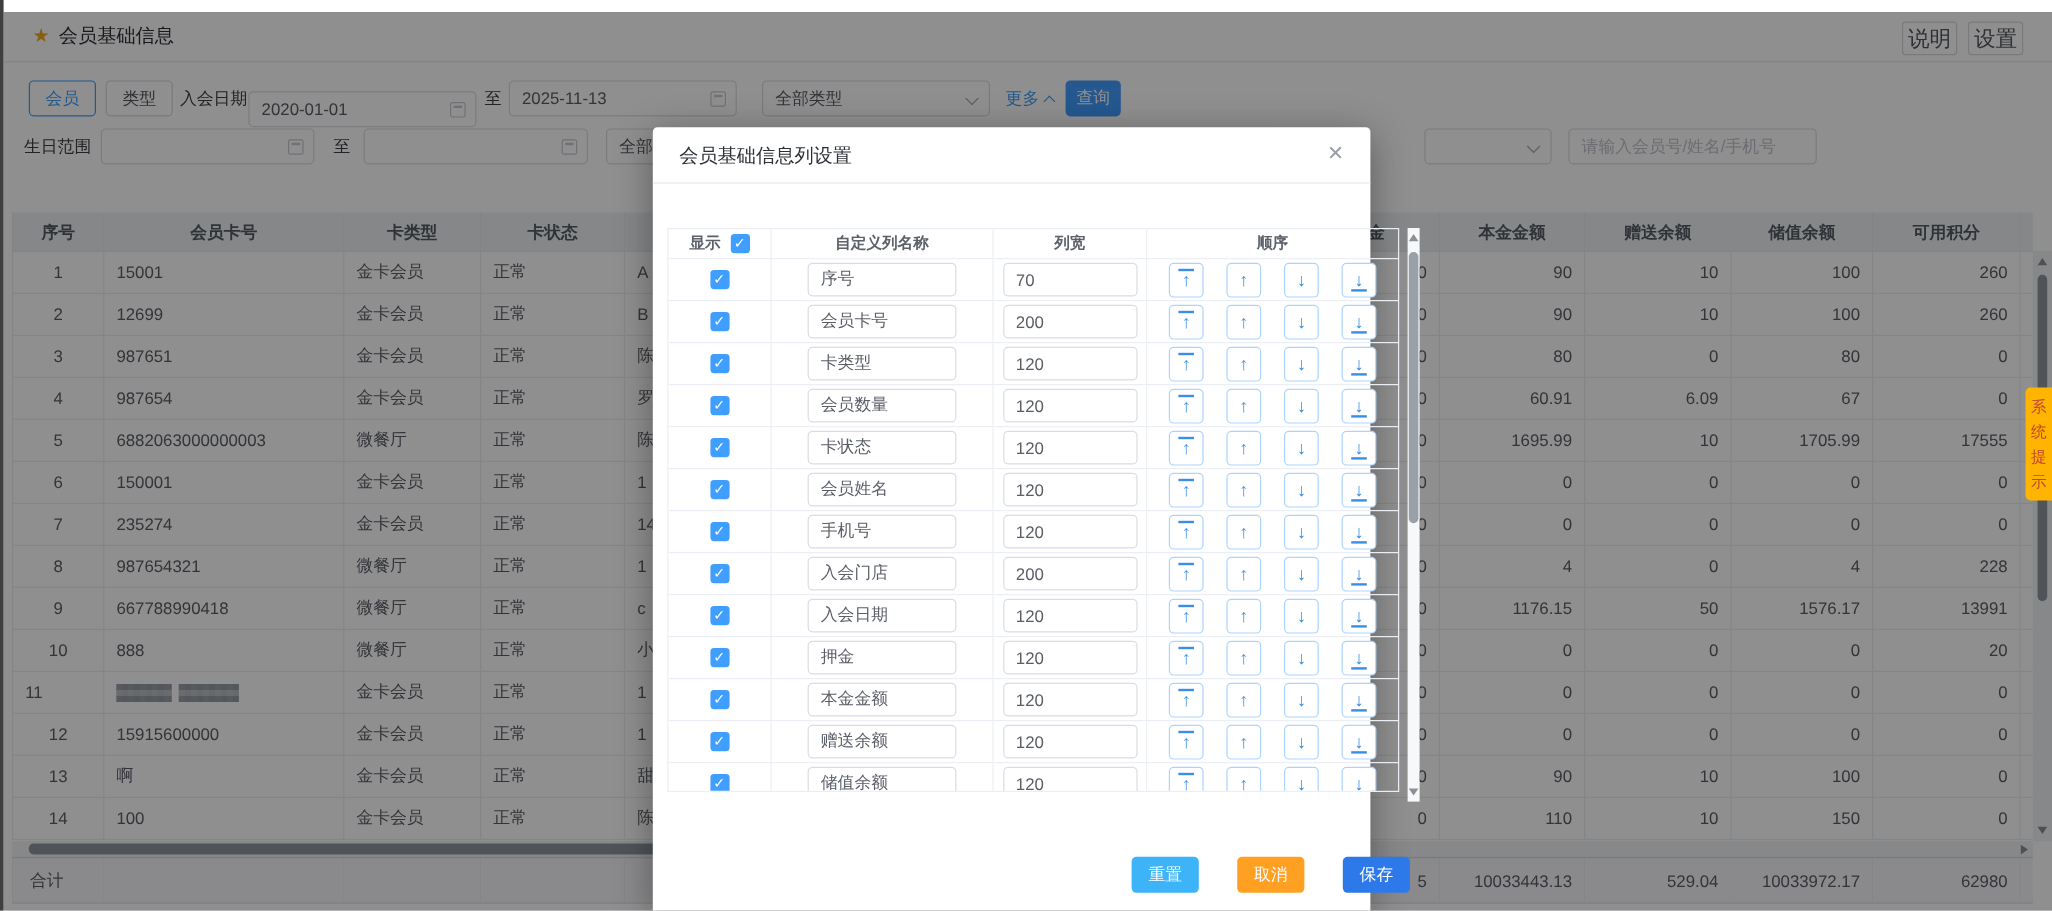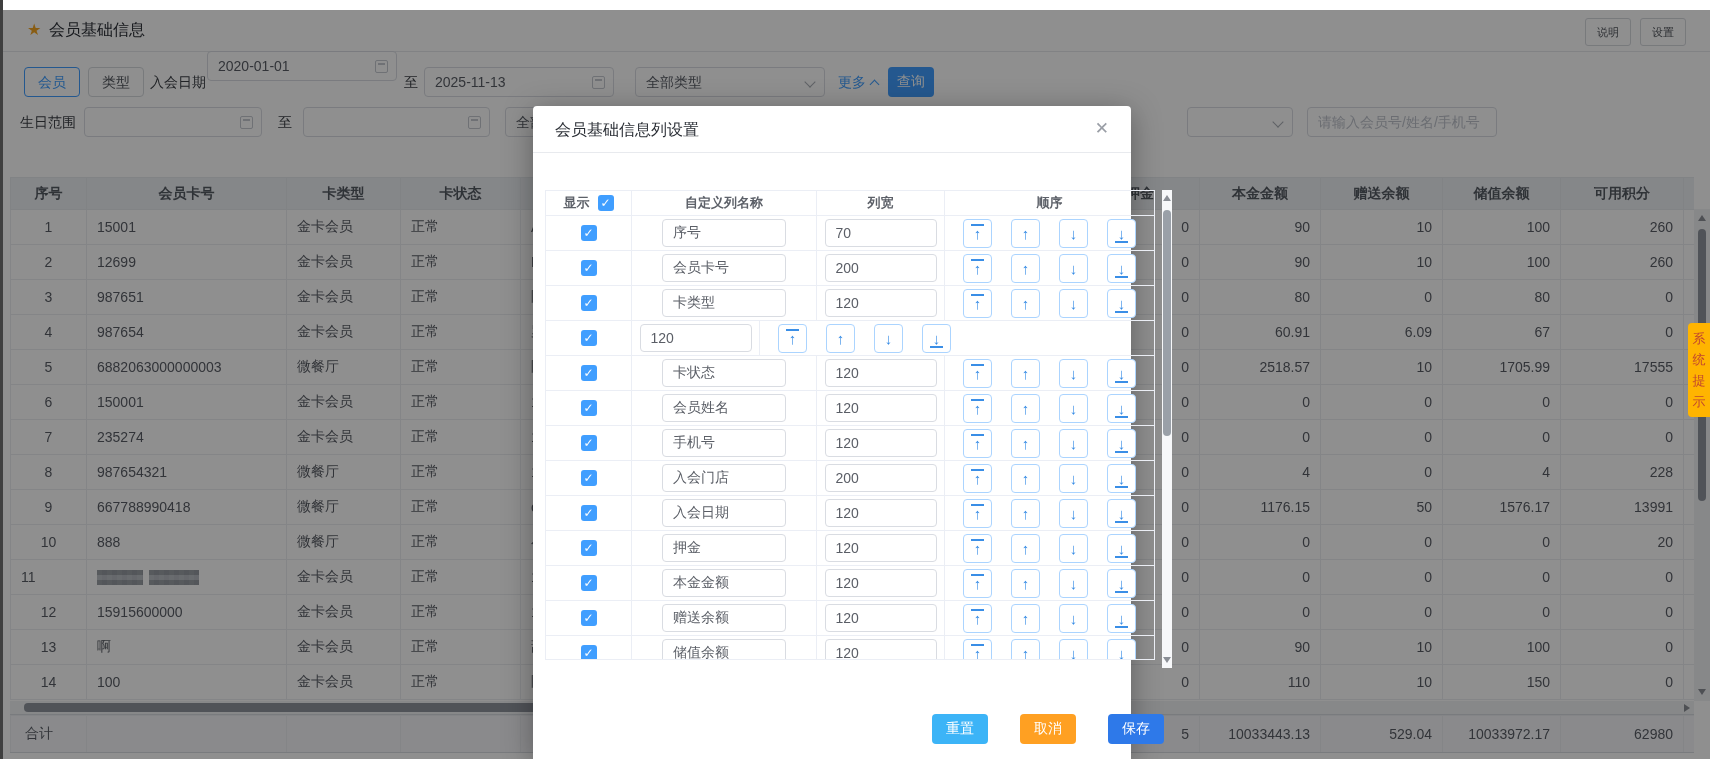--- a/index.html
+++ b/index.html
@@ -6,21 +6,21 @@
   html,body { width:1710px; height:759px; overflow:hidden; }
   body { font-family:"Liberation Sans","DejaVu Sans",sans-serif; background:#fff; position:relative; font-size:14px; color:#333; }
 
   .left-edge { position:absolute; left:0; top:0; width:3px; height:759px; background:#3f3f3f; z-index:90; }
   .app { position:absolute; left:3px; top:10px; right:0; bottom:0; background:#fff; }
 
   
   .hbar { position:absolute; left:3px; top:10px; right:0; height:42px; background:#fff; border-bottom:1px solid #e6e8ec; }
   .star { position:absolute; left:24px; top:10px; color:#f5a623; font-size:16px; }
   .page-title { position:absolute; left:46px; top:10px; font-size:16px; color:#2b2f36; }
-  .hbtn { position:absolute; top:8px; height:28px; width:46px; border:1px solid #d6d9de; border-radius:3px; background:#fff; color:#53575e; font-size:11px; line-height:26px; text-align:center; cursor:pointer; }
+  .hbtn { position:absolute; top:8px; height:28px; width:46px; border:1px solid #d6d9de; border-radius:3px; background:#fff; color:#53575e; font-size:18px; line-height:26px; text-align:center; cursor:pointer; }
   .hbtn.help { right:79px; } .hbtn.setting { right:24px; }
 
   
   .f-label { position:absolute; height:30px; line-height:30px; color:#3b3f45; font-size:14px; }
   .tabbtn { position:absolute; top:67px; width:56px; height:30px; border:1px solid #d6d9de; border-radius:4px; background:#fff; color:#53575e; font-size:14px; line-height:28px; text-align:center; cursor:pointer; }
   .tabbtn.active { border-color:#409eff; color:#409eff; }
   .inp { position:absolute; height:30px; border:1px solid #d9dce2; border-radius:4px; background:#fff; color:#5a5e66; font-size:14px; line-height:28px; padding:0 10px; }
   .inp .ph { color:#bfc3cc; }
   .cal { position:absolute; right:8px; top:8px; width:13px; height:13px; border:1px solid #c6cad1; border-radius:2px; }
   .cal::before { content:''; position:absolute; left:2px; right:2px; top:2px; height:2px; background:#c6cad1; }
@@ -49,21 +49,21 @@
   .hthumb { position:absolute; left:14px; top:2px; width:730px; height:9px; background:#8f959e; border-radius:4px; }
   .tri.right { right:4px; top:3px; border-top:4px solid transparent; border-bottom:4px solid transparent; border-left:6px solid #8b8f96; }
 
   
   .dim { position:absolute; left:3px; top:10px; right:0; bottom:0; background:rgba(0,0,0,0.44); z-index:40; }
 
   
   .sys-badge { position:absolute; right:0; top:323px; width:22px; height:94px; background:#ffb400; border-radius:4px 0 0 4px; z-index:60; color:#c1452e; font-size:13px; line-height:21px; text-align:center; padding-top:5px; word-break:break-all; cursor:pointer; }
 
   
-  .modal { position:absolute; left:533px; top:106px; width:598px; height:653px; background:#fff; border-radius:4px 4px 0 0; box-shadow:0 6px 30px rgba(0,0,0,.35); z-index:80; }
+  .modal { position:absolute; left:544px; top:106px; width:598px; height:653px; background:#fff; border-radius:4px 4px 0 0; box-shadow:0 6px 30px rgba(0,0,0,.35); z-index:80; }
   .m-title { position:absolute; left:22px; top:14px; font-size:16px; color:#2b2f36; }
   .m-close { position:absolute; right:22px; top:12px; font-size:17px; color:#9a9ea6; cursor:pointer; }
   .m-divider { position:absolute; left:0; top:46px; width:100%; height:1px; background:#e8eaee; }
   .m-list { position:absolute; left:12px; top:84px; width:610px; height:470px; overflow:hidden; border:1px solid #ebeef5; }
   .m-head { display:flex; height:25px; border-bottom:1px solid #ebeef5; font-size:13px; font-weight:bold; color:#5d6169; align-items:center; }
   .m-row { display:flex; height:35px; border-bottom:1px solid #ebeef5; align-items:center; }
   .mc { height:100%; display:flex; align-items:center; justify-content:center; }
   .c-show { width:86px; border-right:1px solid #ebeef5; gap:8px; }
   .c-name { width:185px; border-right:1px solid #ebeef5; }
   .c-width { width:128px; border-right:1px solid #ebeef5; }
@@ -92,21 +92,21 @@
 <div class="hbar">
   <span class="star">★</span>
   <span class="page-title">会员基础信息</span>
   <button class="hbtn help">说明</button>
   <button class="hbtn setting">设置</button>
 </div>
 
 <button class="tabbtn active" style="left:24px">会员</button>
 <button class="tabbtn" style="left:88px">类型</button>
 <span class="f-label" style="left:150px;top:67px">入会日期</span>
-<div class="inp" style="left:207px;top:51px;width:190px">
+<div class="inp" style="left:207px;top:76px;width:190px">
   <span>2020-01-01</span><span class="cal"></span>
 </div>
 <span class="f-label" style="left:404px;top:67px">至</span>
 <div class="inp" style="left:424px;top:67px;width:190px">
   <span>2025-11-13</span><span class="cal"></span>
 </div>
 <div class="inp" style="left:635px;top:67px;width:190px">
   <span>全部类型</span><span class="chev"></span>
 </div>
 <span class="more"><span>更多</span><span class="caret"></span></span>
@@ -119,21 +119,21 @@
 <span class="f-label" style="left:278px;top:107px">至</span>
 <div class="inp" style="left:303px;top:107px;width:187px">
   <span></span><span class="cal"></span>
 </div>
 <div class="inp" style="left:505px;top:107px;width:180px;border-color:#d9dce2">
   <span>全部</span>
 </div>
 <div class="inp" style="left:1187px;top:107px;width:106px">
   <span></span><span class="chev"></span>
 </div>
-<div class="inp" style="left:1307px;top:107px;width:190px">
+<div class="inp" style="left:1307px;top:107px;width:207px">
   <span class="ph">请输入会员号/姓名/手机号</span>
 </div>
 
 <div class="grid-clip" id="grid-host">
     <table class="grid">
       <colgroup>
         <col style="width:76px">
         <col style="width:200px">
         <col style="width:114px">
         <col style="width:120px">
@@ -234,21 +234,21 @@
         <tr>
           <td style="text-align:center">5</td>
           <td style="text-align:left">6882063000000003</td>
           <td style="text-align:left">微餐厅</td>
           <td style="text-align:left">正常</td>
           <td style="text-align:left">陈</td>
           <td style="text-align:left"></td>
           <td style="text-align:left"></td>
           <td style="text-align:left"></td>
           <td style="text-align:right">0</td>
-          <td style="text-align:right">2518.57</td>
+          <td style="text-align:right">1695.99</td>
           <td style="text-align:right">10</td>
           <td style="text-align:right">1705.99</td>
           <td style="text-align:right">17555</td>
           <td style="text-align:right"></td>
         </tr>
         <tr>
           <td style="text-align:center">6</td>
           <td style="text-align:left">150001</td>
           <td style="text-align:left">金卡会员</td>
           <td style="text-align:left">正常</td>
@@ -508,20 +508,23 @@
         <button class="ob"><span class="bar-t"></span>↑</button>
         <button class="ob">↑</button>
         <button class="ob">↓</button>
         <button class="ob"><span class="bar-b"></span>↓</button>
       </div>
     </div>
       <div class="m-row">
       <div class="mc c-show">
           <span class="cb">✓</span>
         </div>
+      <div class="mc c-name">
+          <input class="txt" value="会员数量" style="">
+        </div>
       <div class="mc c-width">
           <input class="txt wnum" value="120" style="">
         </div>
       <div class="mc c-order">
         <button class="ob"><span class="bar-t"></span>↑</button>
         <button class="ob">↑</button>
         <button class="ob">↓</button>
         <button class="ob"><span class="bar-b"></span>↓</button>
       </div>
     </div>

